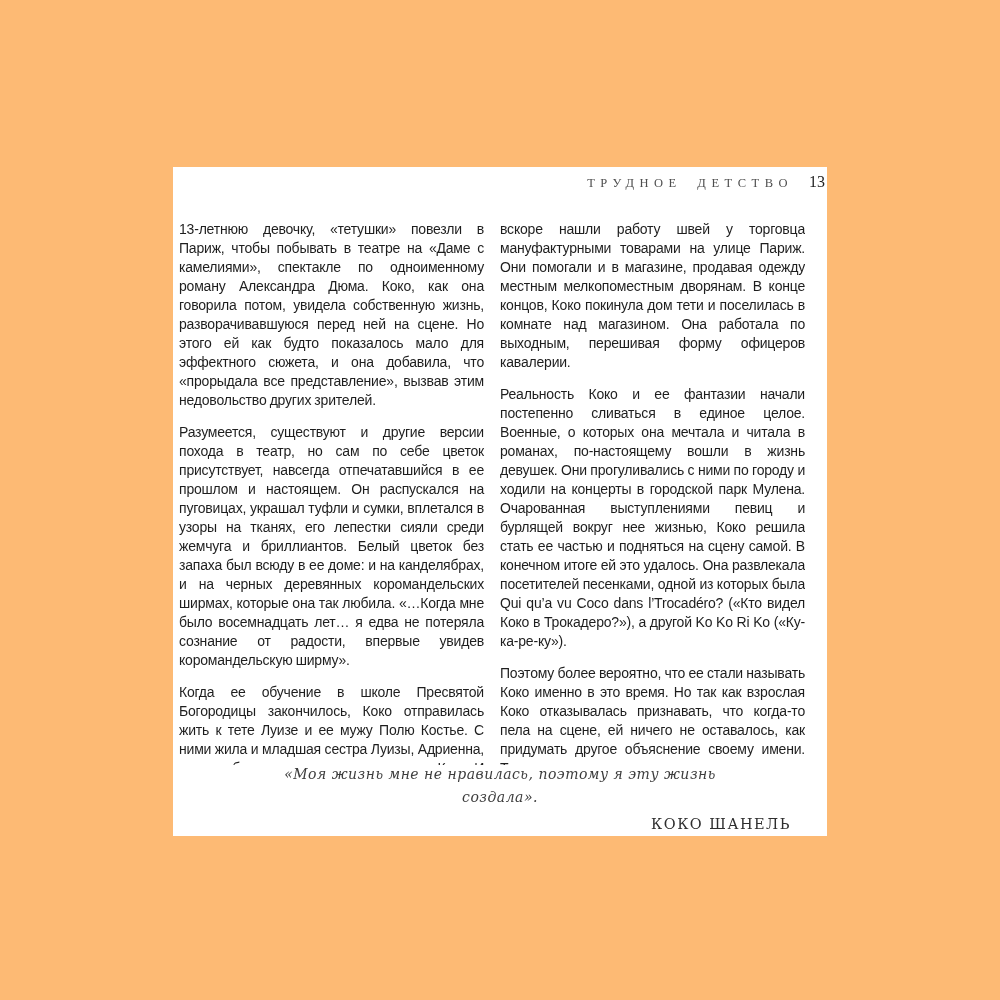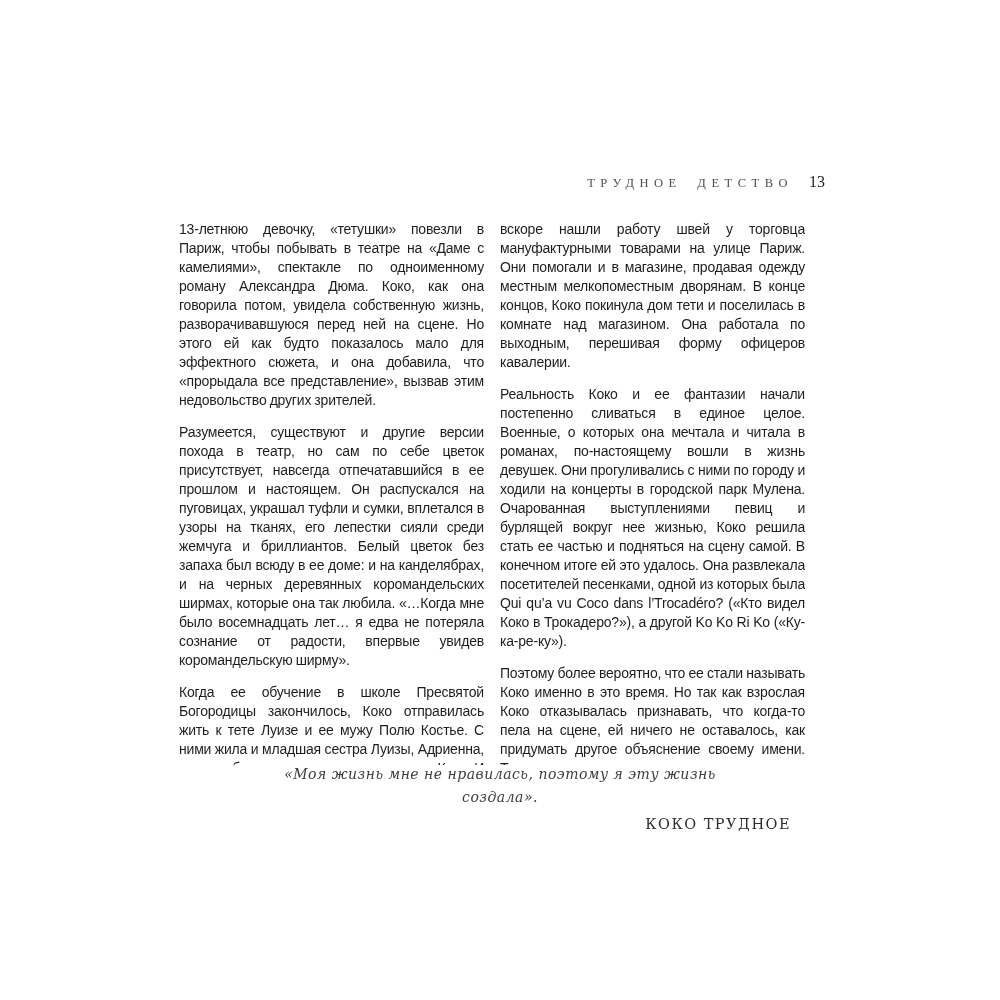--- a/index.html
+++ b/index.html
@@ -10,21 +10,21 @@
     overflow: hidden;
   }
   body {
     background: #47704e;
     font-family: "Liberation Sans", sans-serif;
   }
   .canvas {
     position: relative;
     width: 1000px;
     height: 1000px;
-    background: #ffffff;
+    background: #fdba74;
   }
   .book-page {
     position: absolute;
     left: 173px;
     top: 167px;
     width: 654px;
     height: 669px;
     background: #ffffff;
   }
   
@@ -127,16 +127,16 @@
         <p>вскоре нашли работу швей у торговца мануфактурными товарами на улице Париж. Они помогали и в магазине, продавая одежду местным мелкопоместным дворянам. В конце концов, Коко покинула дом тети и поселилась в комнате над магазином. Она работала по выходным, перешивая форму офицеров кавалерии.</p>
         <p>Реальность Коко и ее фантазии начали постепенно сливаться в единое целое. Военные, о которых она мечтала и читала в романах, по-настоящему вошли в жизнь девушек. Они прогуливались с ними по городу и ходили на концерты в городской парк Мулена. Очарованная выступлениями певиц и бурлящей вокруг нее жизнью, Коко решила стать ее частью и подняться на сцену самой. В конечном итоге ей это удалось. Она развлекала посетителей песенками, одной из которых была Qui qu’a vu Coco dans l’Trocadéro? («Кто видел Коко в Трокадеро?»), а другой Ko Ko Ri Ko («Ку-ка-ре-ку»).</p>
         <p>Поэтому более вероятно, что ее стали называть Коко именно в это время. Но так как взрослая Коко отказывалась признавать, что когда-то пела на сцене, ей ничего не оставалось, как придумать другое объяснение своему имени. Так звезда скромно родилась заново.</p>
       </div>
     </div>
 
     <div class="pull-quote">
       <span class="quote-text">«Моя жизнь мне не нравилась, поэтому я эту жизнь создала».</span>
     </div>
 
-    <div class="quote-attribution">КОКО ТРУДНОЕ</div>
+    <div class="quote-attribution">КОКО ШАНЕЛЬ</div>
 
   </div>
 </div>
 
 </body></html>

